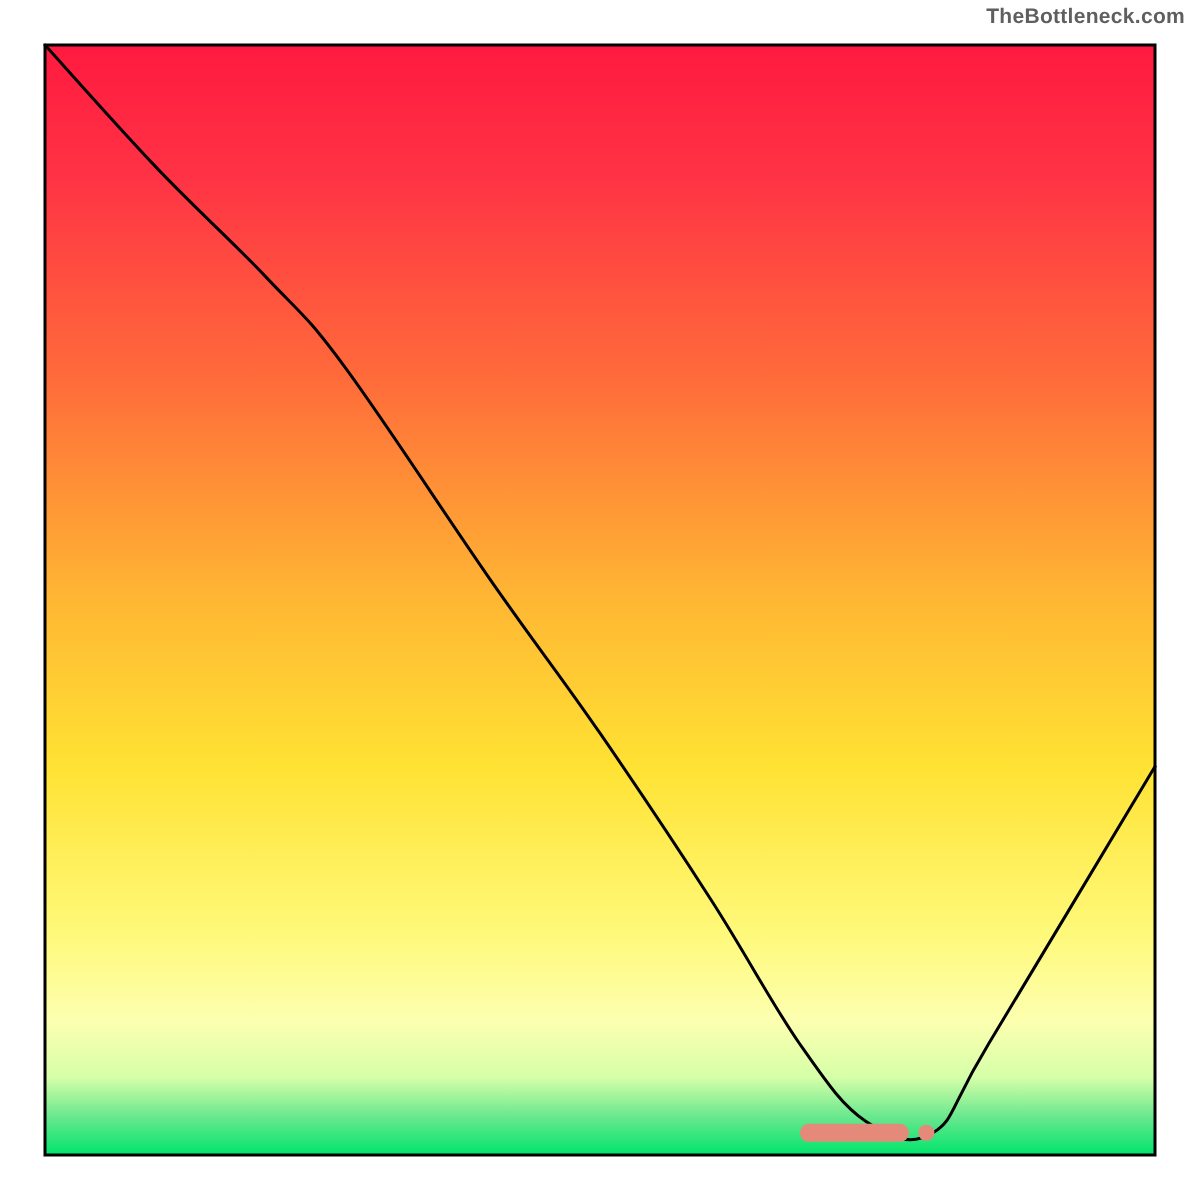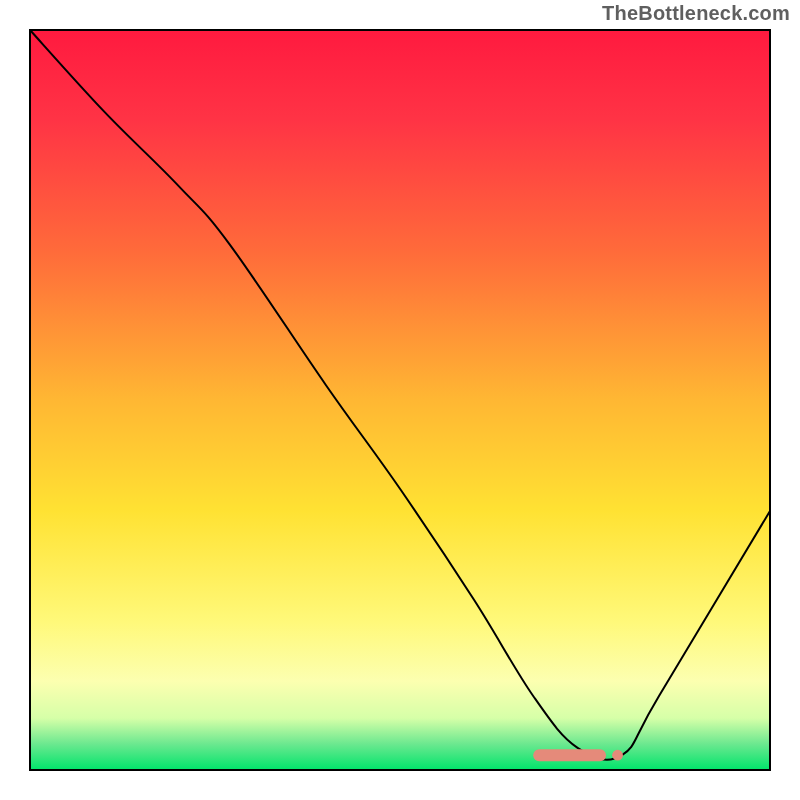--- a/index.html
+++ b/index.html
@@ -12,21 +12,21 @@
   }
   .wrap {
     position: relative;
     width: 800px;
     height: 800px;
   }
   .watermark {
     position: absolute;
     top: 2px;
     right: 10px;
-    font-size: 20px;
+    font-size: 14px;
     font-weight: 600;
     color: #5f5f5f;
     letter-spacing: 0.2px;
   }
   svg {
     display: block;
   }
 </style>
 </head>
 <body>

